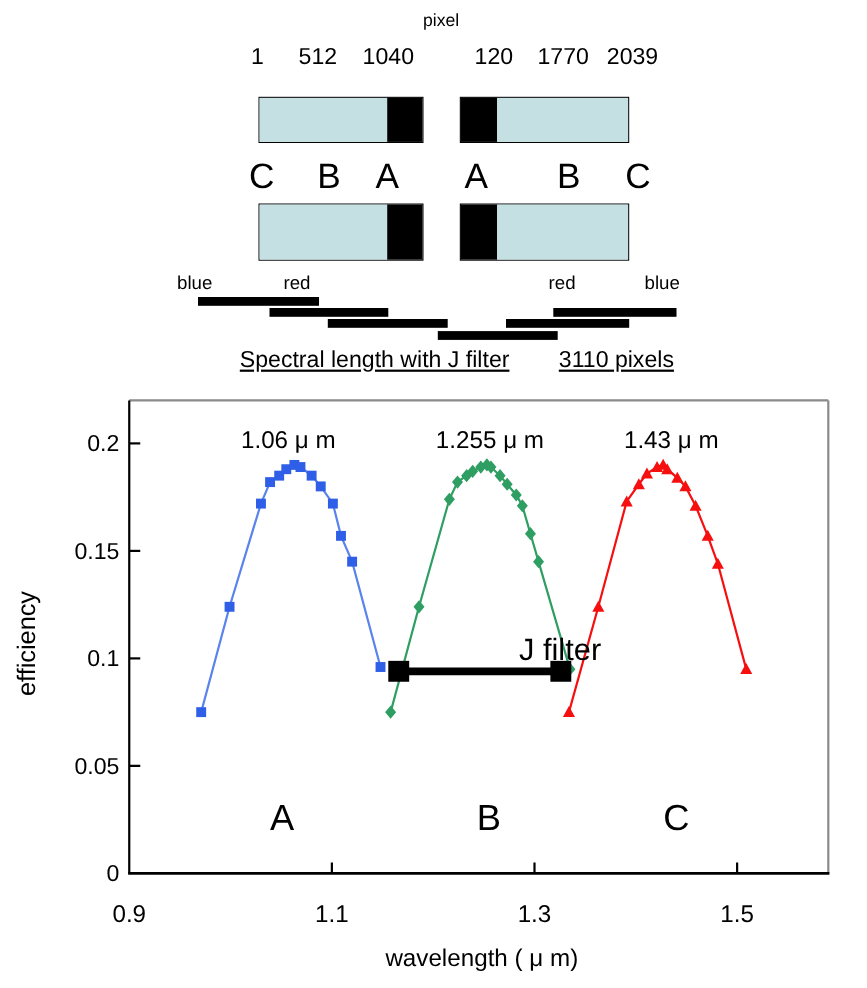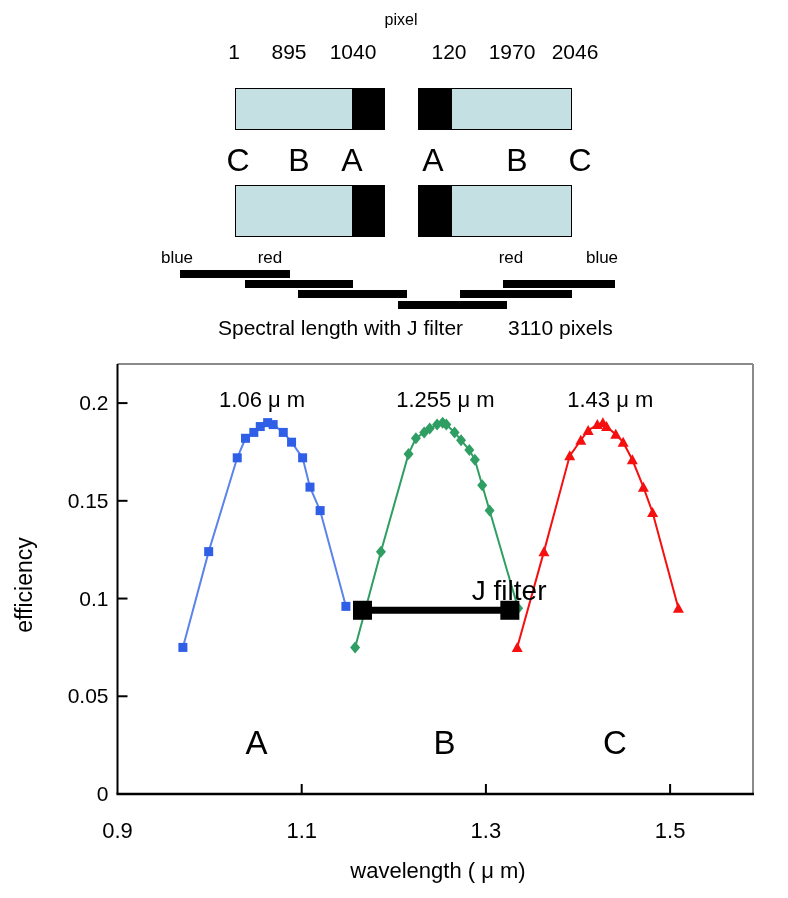--- a/index.html
+++ b/index.html
@@ -10,21 +10,21 @@
   .abs{position:absolute;}
   .ctr{transform:translateX(-50%);white-space:nowrap;}
   .dg-title{top:11px;left:401px;font-size:16px;}
   .px-num{top:40px;font-size:21px;}
   .band-letter{top:142px;font-size:32px;}
   .det-rect{box-sizing:border-box;border:1px solid #000;display:flex;}
   .seg-blue{height:100%;}
   .seg-black{height:100%;background:#000;}
   .edge-label{top:248px;font-size:17px;}
   .spec-bar{background:#000;height:8px;}
-  .caption{top:316px;font-size:21px;}
+  .caption{top:316px;font-size:21px;text-decoration:underline;}
   svg text{font-family:"Liberation Sans","DejaVu Sans",sans-serif;fill:#000;}
 </style>
 </head>
 <body>
 
 <div id="canvas">
 
   <svg id="chart-svg" width="788" height="898" viewBox="0 0 788 898" class="abs" style="left:0;top:0">
       <line x1="117.5" y1="364" x2="753" y2="364" stroke="#8a8a8a" stroke-width="2"></line>
       <line x1="753" y1="364" x2="753" y2="794" stroke="#8a8a8a" stroke-width="2"></line>
@@ -113,25 +113,25 @@
         <rect x="500.3521739130435" y="600.7727272727273" width="19" height="19" fill="#000"></rect>
         <text x="509.17101449275356" y="600.2727272727273" text-anchor="middle" font-size="28">J filter</text>
       </g>
     </svg>
 
   <div>
 
     <div class="abs ctr dg-title">pixel</div>
 
     <span class="abs ctr px-num" style="left:234px">1</span>
-    <span class="abs ctr px-num" style="left:289px">895</span>
+    <span class="abs ctr px-num" style="left:289px">512</span>
     <span class="abs ctr px-num" style="left:353px">1040</span>
     <span class="abs ctr px-num" style="left:449px">120</span>
-    <span class="abs ctr px-num" style="left:512px">1970</span>
-    <span class="abs ctr px-num" style="left:575px">2046</span>
+    <span class="abs ctr px-num" style="left:512px">1770</span>
+    <span class="abs ctr px-num" style="left:575px">2039</span>
 
     <div class="abs det-rect" style="left:235px;top:88px;width:150px;height:42px">
       <div class="seg-blue" style="width:116px;background:#c4e0e3"></div>
       <div class="seg-black" style="width:32px"></div>
     </div>
     <div class="abs det-rect" style="left:418px;top:88px;width:154px;height:42px">
       <div class="seg-black" style="width:33px"></div>
       <div class="seg-blue" style="width:119px;background:#c4e0e3"></div>
     </div>
 

